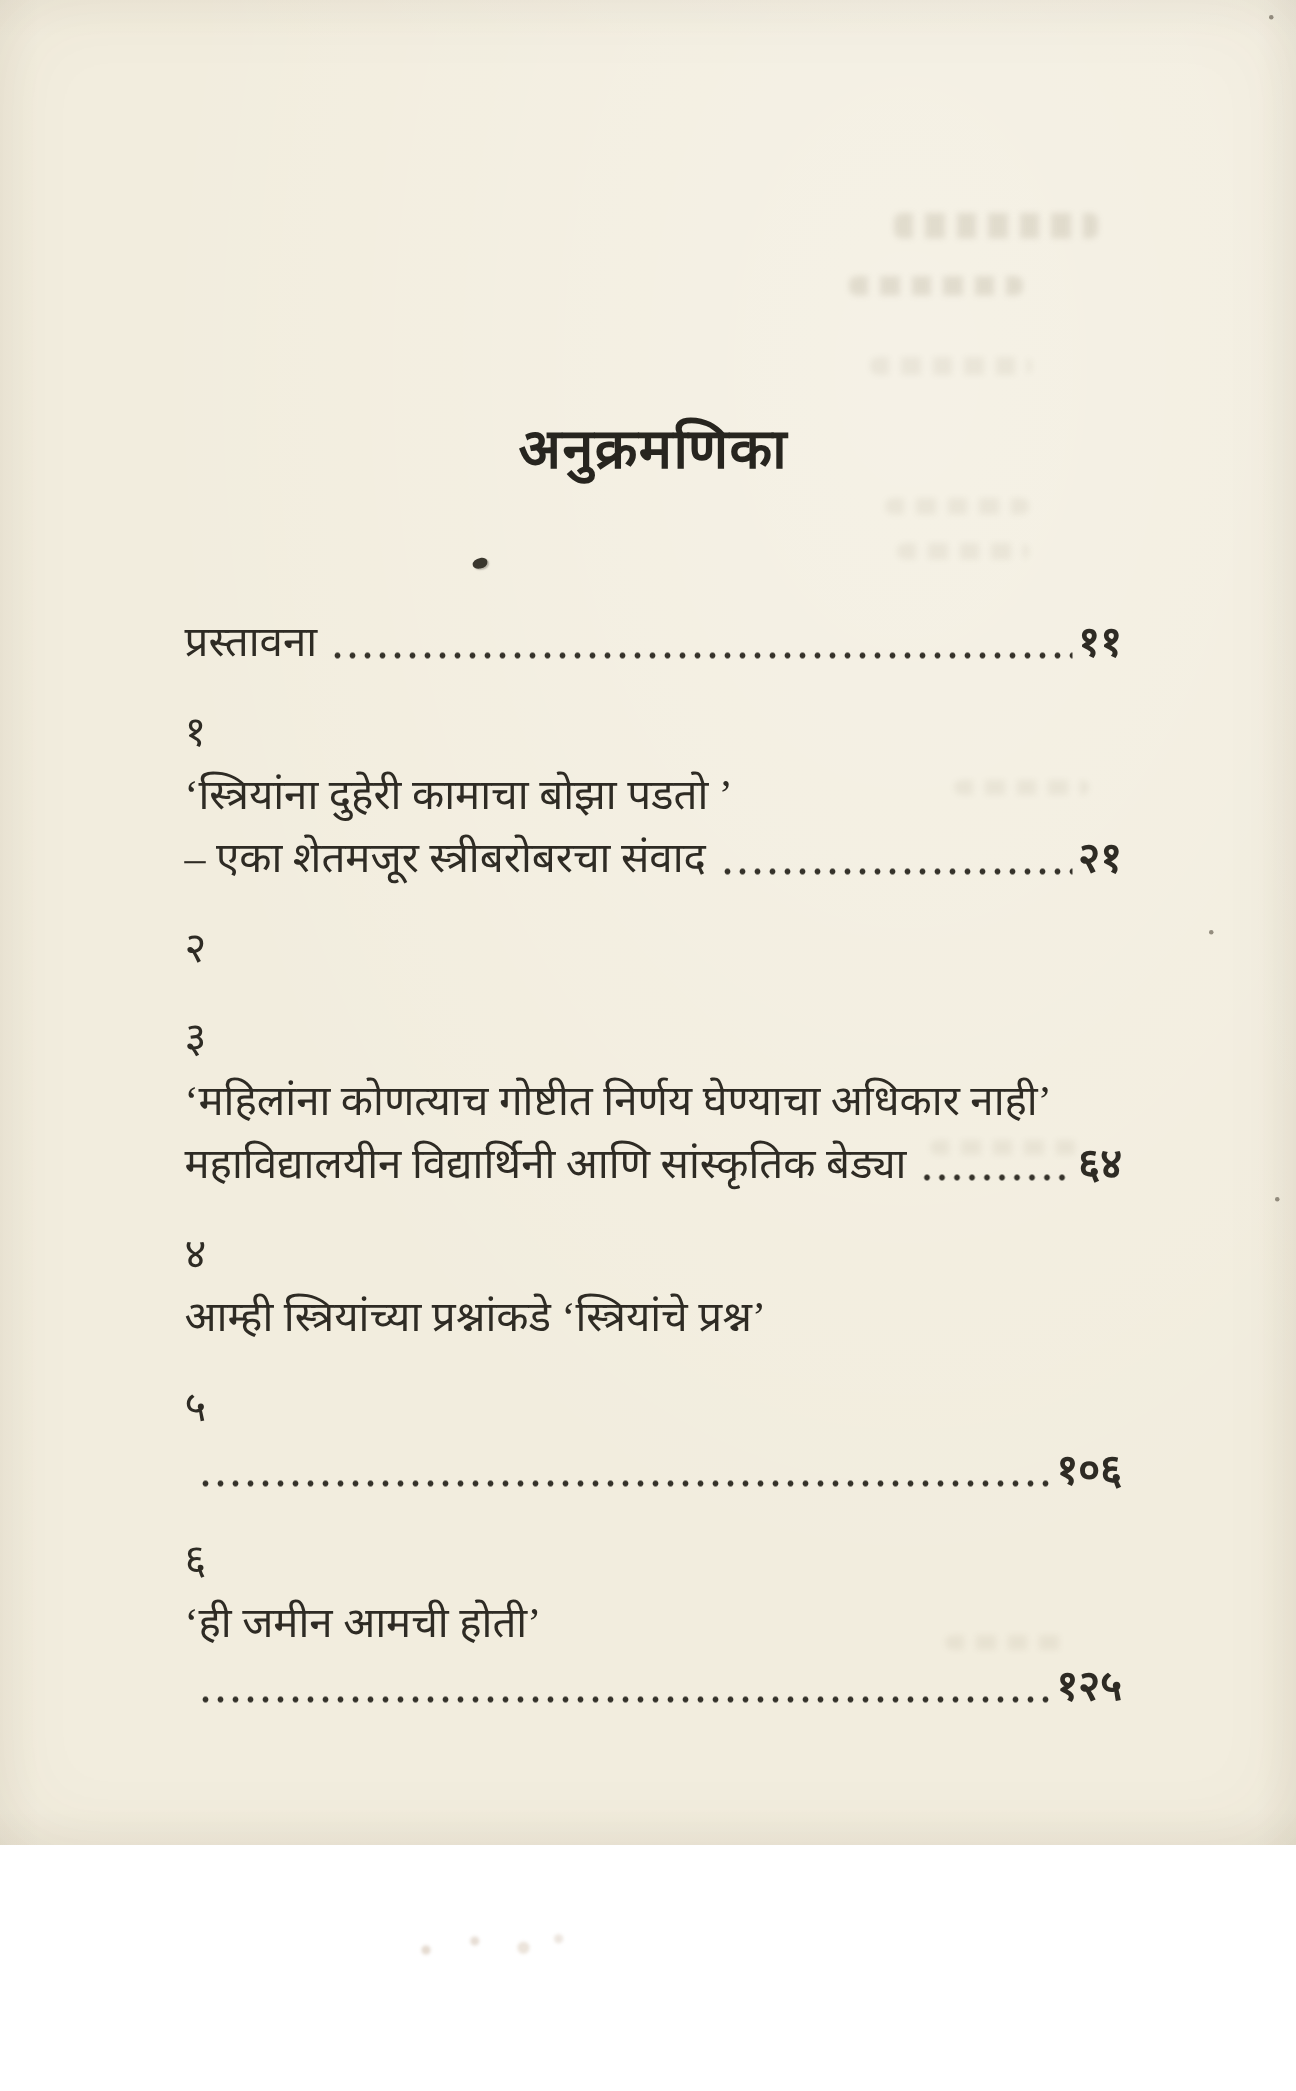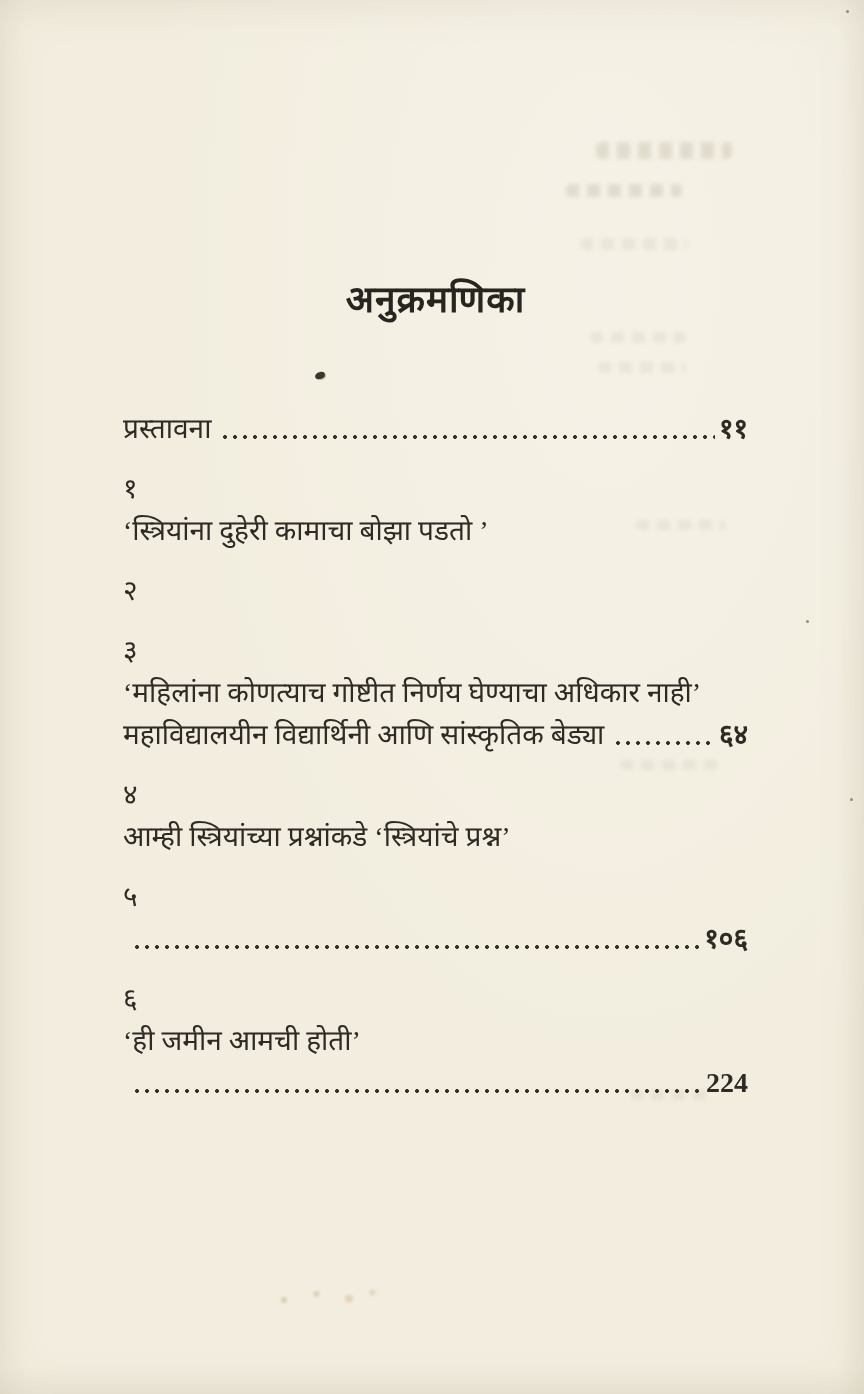--- a/index.html
+++ b/index.html
@@ -3,21 +3,21 @@
 <meta charset="utf-8">
 <style>
   html, body { margin: 0; padding: 0; }
   body {
     width: 864px; height: 1394px;
     font-family: "Liberation Serif", "DejaVu Serif", serif;
     overflow: hidden;
   }
   .page {
     position: relative;
-    width: 864px; height: 1394px;
+    width: 864px; height: 1230px;
     background-color: #f2edde;
     background-image:
       radial-gradient(ellipse at 70% 20%, rgba(255,255,255,0.25), transparent 60%),
       linear-gradient(to right, rgba(120,105,70,0.05) 0, transparent 3%, transparent 97%, rgba(120,105,70,0.07) 100%),
       linear-gradient(to bottom, rgba(120,105,70,0.04) 0, transparent 2%, transparent 98%, rgba(120,105,70,0.06) 100%);
     box-shadow: inset 0 0 60px rgba(90,80,50,0.05);
     color: #2e2b24;
   }
   .title {
     position: absolute;
@@ -104,20 +104,25 @@
         <span class="leader"></span>
         <span class="pg">११</span>
       </div>
     </section>
 
     <section class="entry">
       <span class="num">१</span>
       <div class="line">
         <span class="t">‘स्त्रियांना दुहेरी कामाचा बोझा पडतो ’</span>
       </div>
+      <div class="line">
+        <span class="t">– एका शेतमजूर स्त्रीबरोबरचा संवाद</span>
+        <span class="leader"></span>
+        <span class="pg">२१</span>
+      </div>
     </section>
 
     <section class="entry">
       <span class="num">२</span>
     </section>
 
     <section class="entry">
       <span class="num">३</span>
       <div class="line">
         <span class="t">‘महिलांना कोणत्याच गोष्टीत निर्णय घेण्याचा अधिकार नाही’</span>
@@ -144,21 +149,21 @@
       </div>
     </section>
 
     <section class="entry">
       <span class="num">६</span>
       <div class="line">
         <span class="t">‘ही जमीन आमची होती’</span>
       </div>
       <div class="line">
         <span class="leader"></span>
-        <span class="pg">224</span>
+        <span class="pg">१२५</span>
       </div>
     </section>
 
   </div>
 
   <div class="smudge" style="left:596px; top:142px; width:136px; height:17px;"></div>
   <div class="smudge" style="left:566px; top:184px; width:116px; height:13px;"></div>
   <div class="smudge light" style="left:580px; top:238px; width:108px; height:12px;"></div>
   <div class="smudge light" style="left:590px; top:332px; width:96px; height:11px;"></div>
   <div class="smudge light" style="left:598px; top:362px; width:88px; height:11px;"></div>

